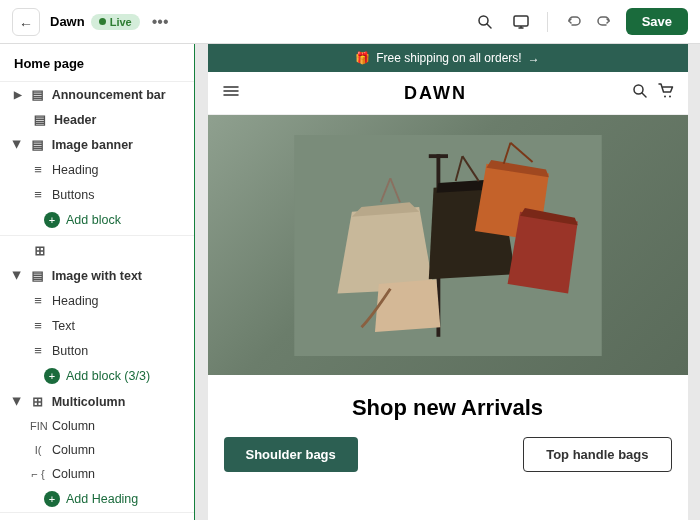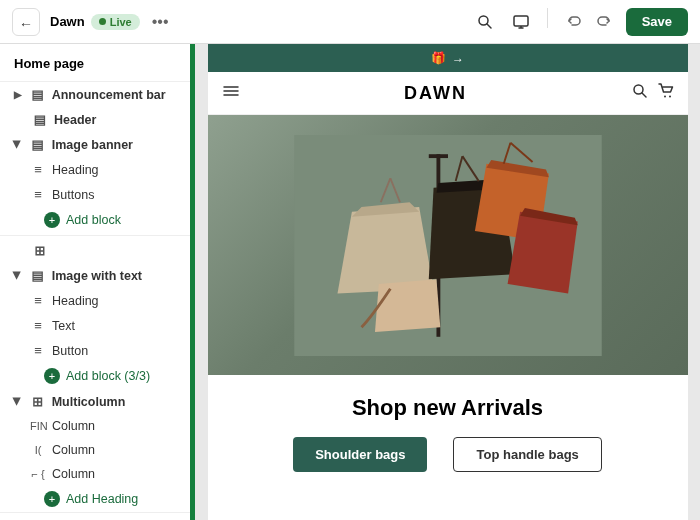--- a/index.html
+++ b/index.html
@@ -16,42 +16,42 @@
       font-size: 14px; color: #333;
     }
     .topbar-store { display: flex; align-items: center; gap: 6px; font-weight: 600; font-size: 13px; }
     .live-badge {
       background: #d4edda; color: #2e7d32; font-size: 11px; border-radius: 10px;
       padding: 2px 8px; display: flex; align-items: center; gap: 4px;
     }
     .live-dot { width: 7px; height: 7px; background: #2e7d32; border-radius: 50%; }
     .topbar-dots { color: #666; font-size: 16px; cursor: pointer; margin-left: 2px; }
     .topbar-spacer { flex: 1; }
-    .topbar-icons { display: flex; gap: 8px; }
+    .topbar-icons { display: flex; gap: 8px; align-items: center; }
     .topbar-icon-btn {
       width: 28px; height: 28px; display: flex; align-items: center; justify-content: center;
       cursor: pointer; color: #333; font-size: 16px;
     }
     .topbar-divider { width: 1px; height: 20px; background: #ddd; margin: 0 4px; }
     .topbar-undo-redo { display: flex; gap: 2px; }
     .undo-btn, .redo-btn {
       width: 28px; height: 28px; display: flex; align-items: center; justify-content: center;
       cursor: pointer; color: #666; font-size: 16px;
     }
     .save-btn {
       background: #1a6b3c; color: #fff; border: none; border-radius: 6px;
       padding: 6px 16px; font-size: 13px; font-weight: 600; cursor: pointer;
     }
 
     
     .main { display: flex; height: calc(520px - 44px); }
 
     
     .sidebar {
-      width: 195px; min-width: 195px; background: #fff; border-right: 5px solid #15803d;
+      width: 195px; min-width: 195px; background: #fff; border-right: 1px solid #15803d;
       overflow-y: auto; display: flex; flex-direction: column;
     }
     .sidebar-title {
       font-weight: 700; font-size: 13px; padding: 12px 14px 10px;
       border-bottom: 1px solid #eee;
     }
     .sidebar-item {
       display: flex; align-items: center; gap: 6px; padding: 5px 14px;
       cursor: pointer; color: #333;
     }
@@ -102,21 +102,21 @@
     .hero-bg {
       width: 100%; height: 100%;
       background: linear-gradient(135deg, #8fa08f 0%, #6b7d6b 40%, #5a6b5a 100%);
       position: relative;
       display: flex; align-items: center; justify-content: center;
     }
     .bags-svg { width: 85%; height: 85%; }
 
     .hero-content { padding: 20px 16px; text-align: center; }
     .hero-title { font-size: 22px; font-weight: 700; margin-bottom: 16px; text-align: center; }
-    .hero-buttons { display: flex; gap: 26px; justify-content: center; }
+    .hero-buttons { display: flex; gap: 26px; justify-content: space-between; }
     .btn-primary {
       background: #2c5f52; color: #fff; border: none; border-radius: 4px;
       padding: 10px 22px; font-size: 13px; font-weight: 600; cursor: pointer;
     }
     .btn-secondary {
       background: #fff; color: #333; border: 1.5px solid #333; border-radius: 4px;
       padding: 8px 22px; font-size: 13px; font-weight: 600; cursor: pointer;
     }
 
     .collapse-arrow { font-size: 10px; color: #555; margin-right: 2px; }
@@ -257,20 +257,21 @@
     </div>
 
     <div class="theme-settings">Theme settings</div>
   </div>
 
   <div class="preview">
     <div class="preview-inner">
 
       <div class="promo-bar">
         <span>🎁</span>
+        <span>Free shipping on all orders!</span>
         <span>→</span>
       </div>
 
       <div class="store-nav">
         <div class="store-nav-menu">
           <svg width="18" height="18" viewBox="0 0 18 18" fill="none">
             <line x1="2" y1="5" x2="16" y2="5" stroke="#333" stroke-width="1.5" stroke-linecap="round"></line>
             <line x1="2" y1="9" x2="16" y2="9" stroke="#333" stroke-width="1.5" stroke-linecap="round"></line>
             <line x1="2" y1="13" x2="16" y2="13" stroke="#333" stroke-width="1.5" stroke-linecap="round"></line>
           </svg>

